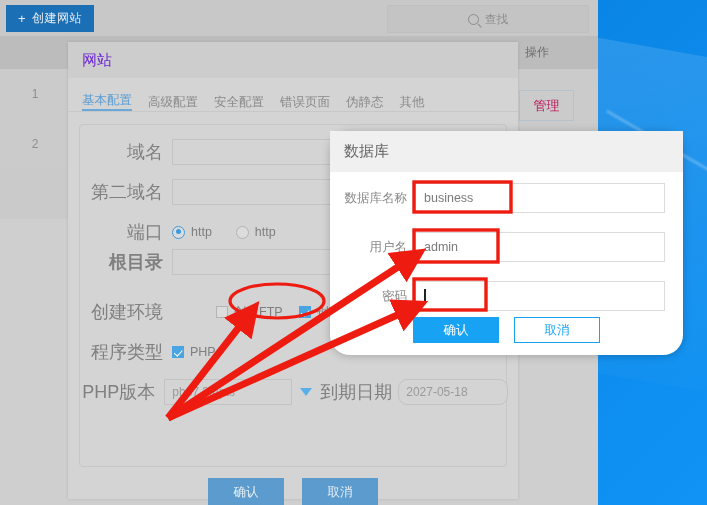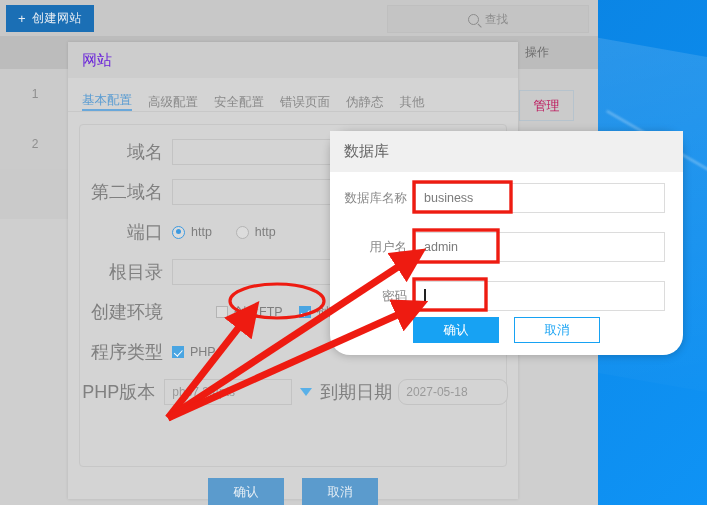--- a/index.html
+++ b/index.html
@@ -464,21 +464,21 @@
         <div class="radio-opt">
           <span class="radio on"></span>
           <span>http</span>
         </div>
         <div class="radio-opt">
           <span class="radio"></span>
           <span>http</span>
         </div>
       </div>
 
-      <div class="frm-row" style="top:130px;">
+      <div class="frm-row" style="top:120px;font-weight:bold;">
         <div class="frm-label">根目录</div>
         <div class="frm-input w-wide"></div>
       </div>
 
       <div class="frm-row" style="top:170px;">
         <div class="frm-label">创建环境</div>
         <div class="check-opt" style="margin-right:16px;padding-left:44px;">
           <span class="cbox"></span>
           <span>创建FTP</span>
         </div>

